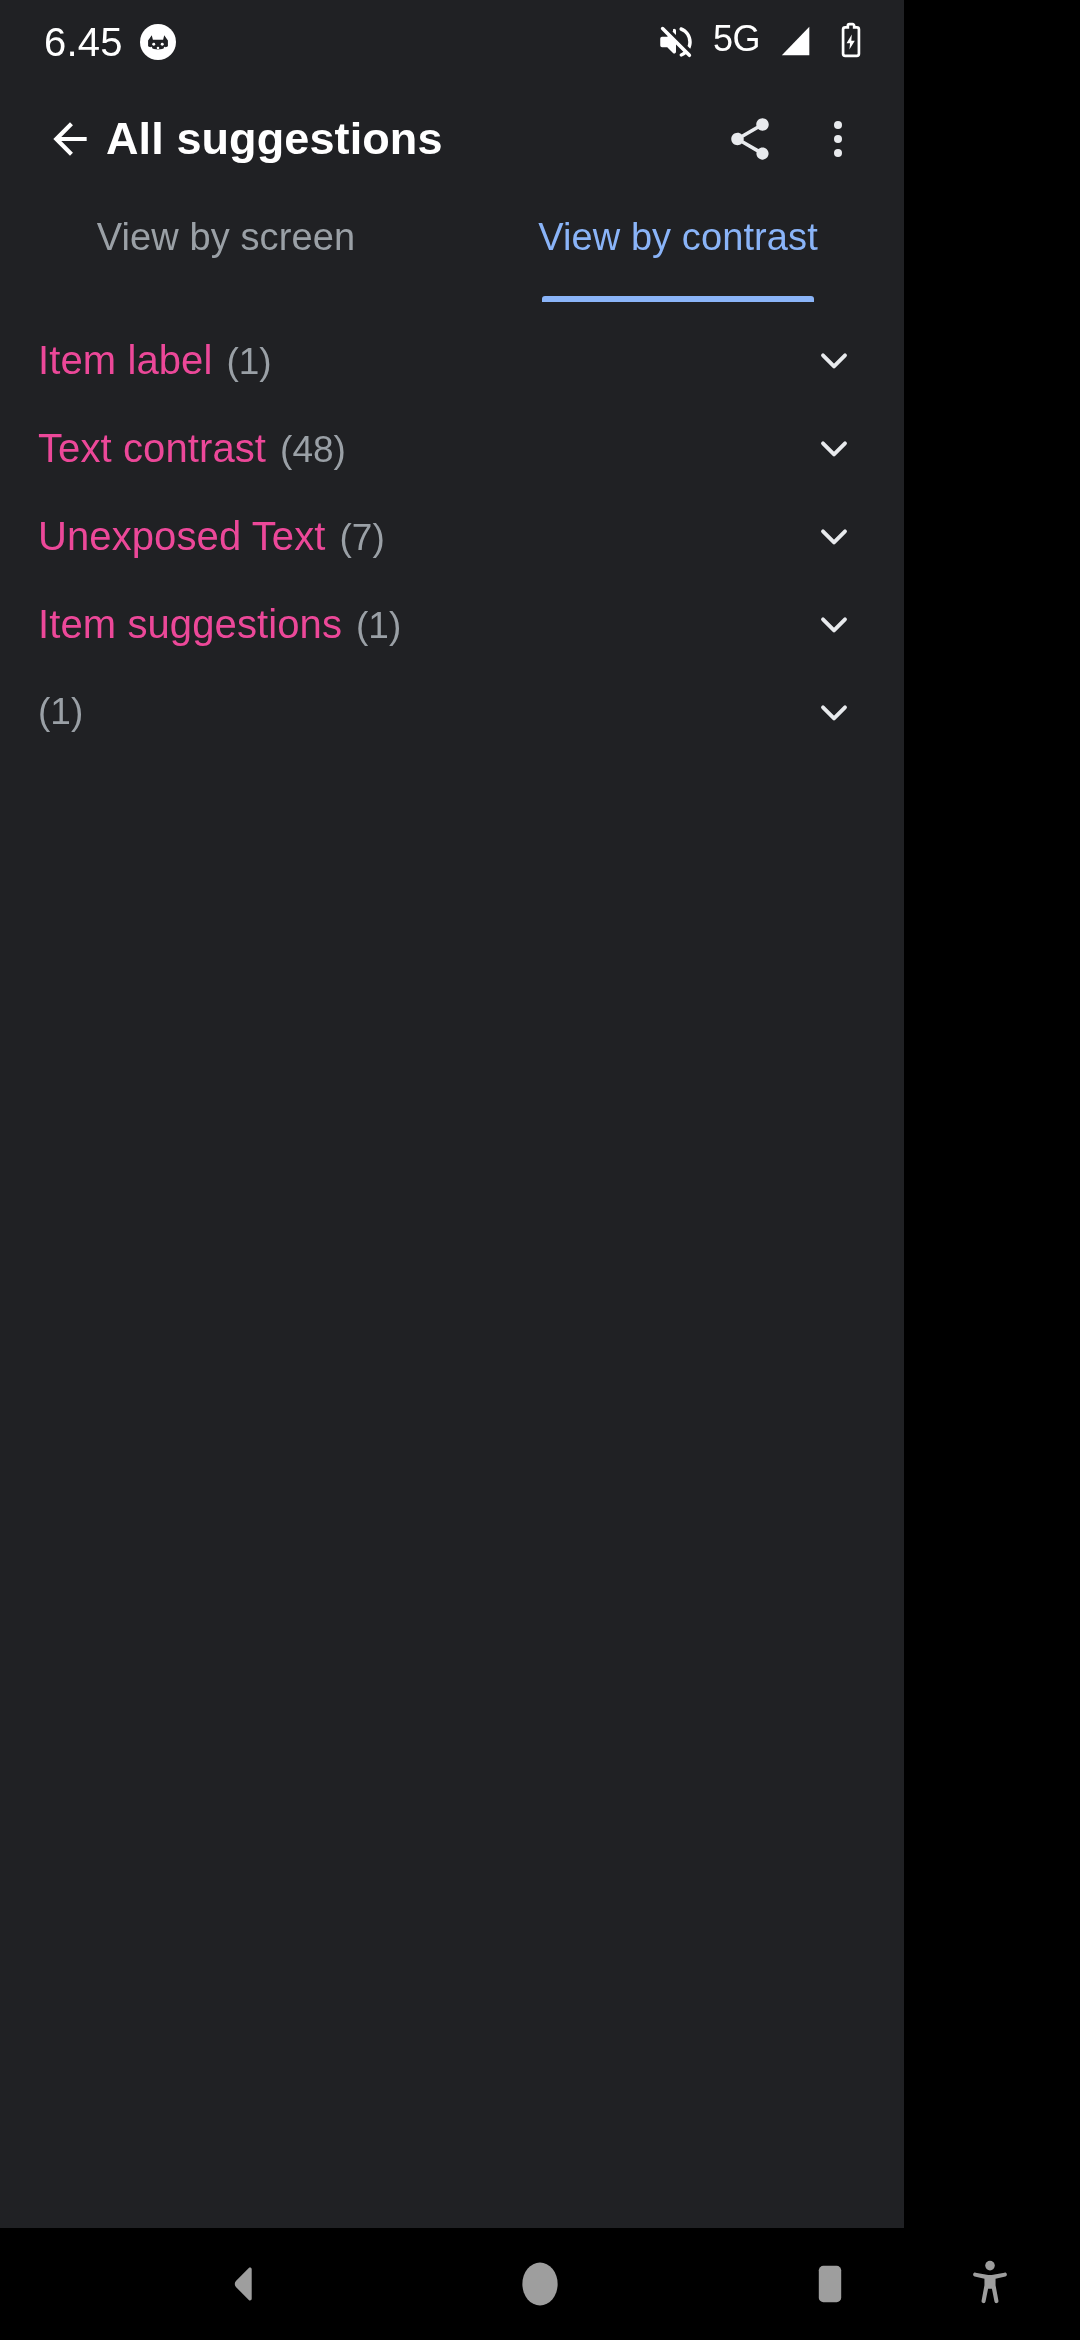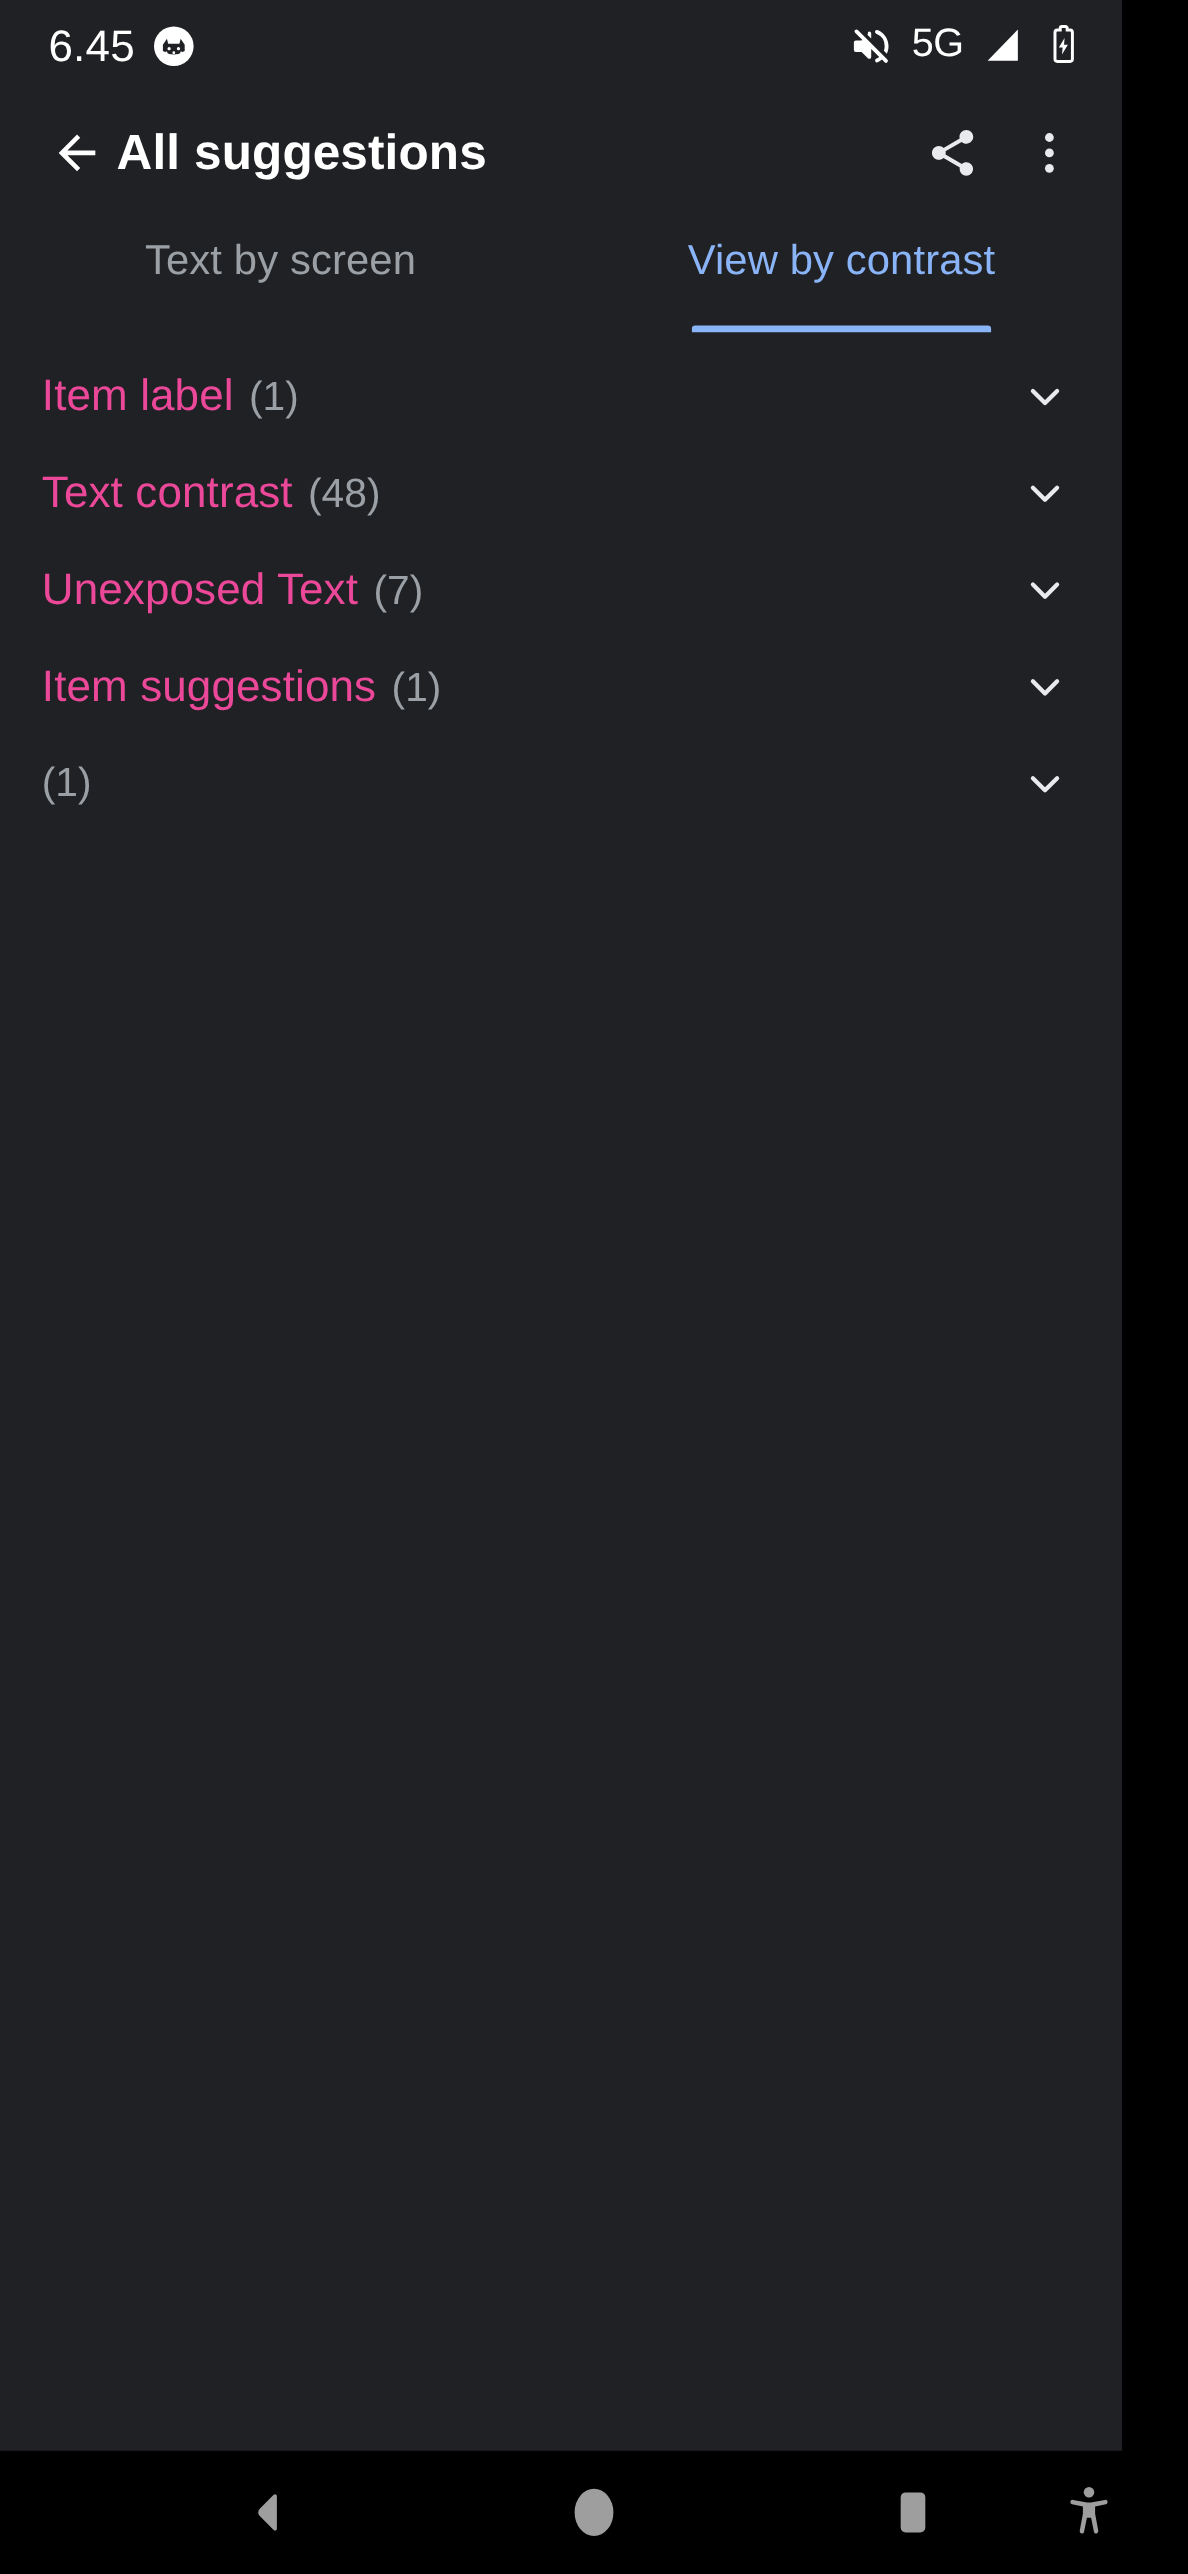--- a/index.html
+++ b/index.html
@@ -4,21 +4,21 @@
 <style>
   * { margin:0; padding:0; box-sizing:border-box; }
   html, body {
     width:1080px; height:2340px;
     background:#000;
     font-family:"Liberation Sans", sans-serif;
     overflow:hidden;
   }
   #screen {
     position:relative;
-    width:1020px; height:2340px;
+    width:904px; height:2340px;
     background:#202124;
     display:flex; flex-direction:column;
   }
 
   
   .status-bar {
     height:84px;
     flex:0 0 84px;
     display:flex; align-items:center;
     justify-content:space-between;
@@ -217,21 +217,21 @@
           <circle cx="12" cy="5" r="2"></circle>
           <circle cx="12" cy="12" r="2"></circle>
           <circle cx="12" cy="19" r="2"></circle>
         </svg>
       </div>
     </div>
   </div>
 
   <div class="tab-bar">
     <div class="tab inactive">
-      <span class="tab-label">Text by screen</span>
+      <span class="tab-label">View by screen</span>
     </div>
     <div class="tab active">
       <span class="tab-label">View by contrast</span>
       <span class="tab-indicator"></span>
     </div>
   </div>
 
   <div class="list">
 
     <div class="list-row">

